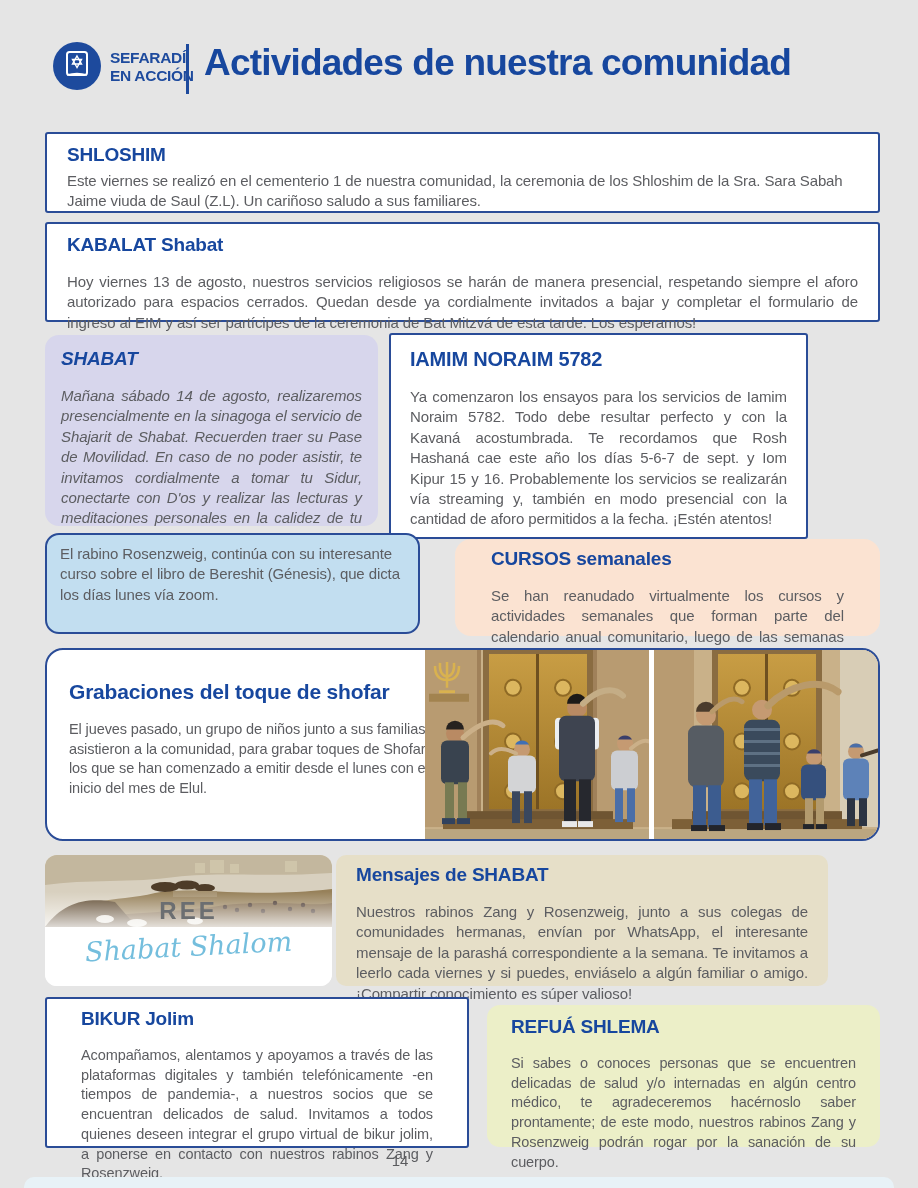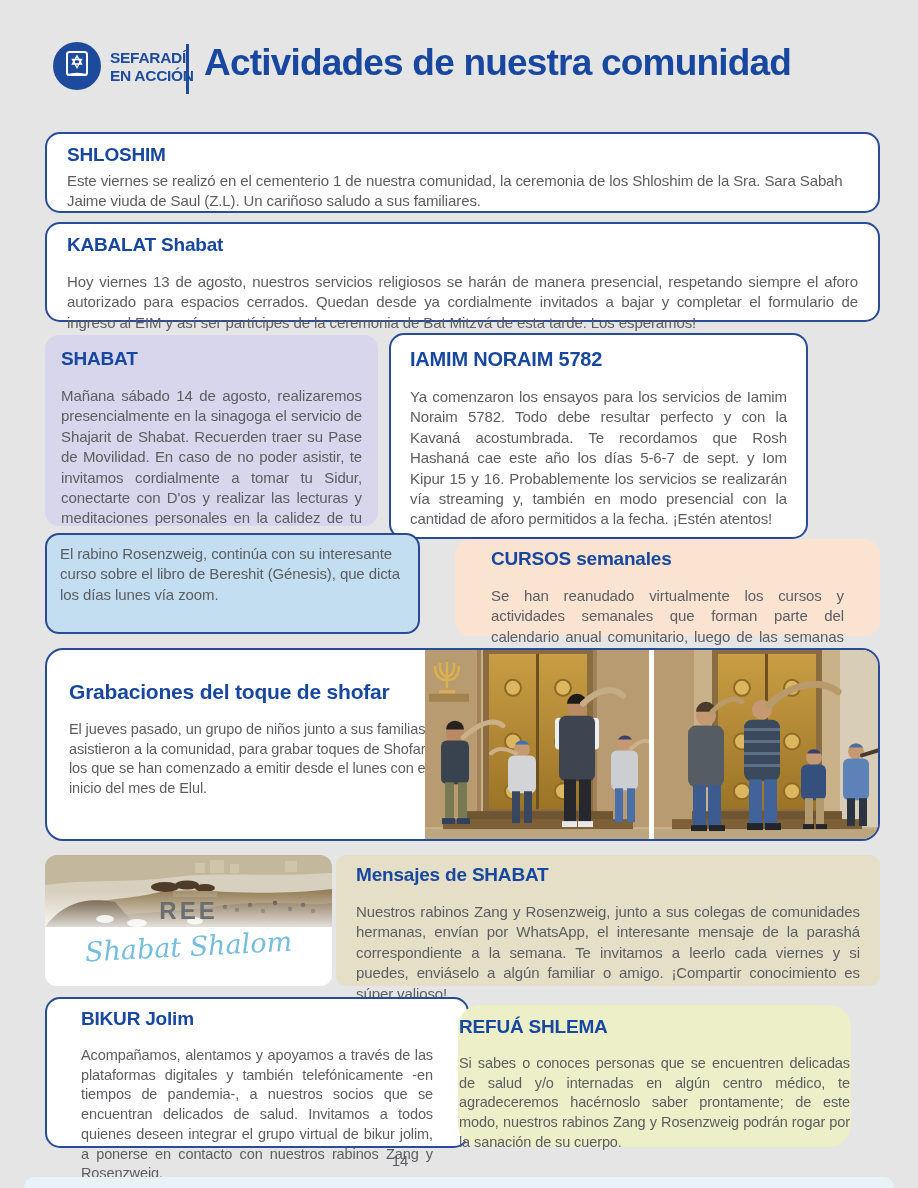--- a/index.html
+++ b/index.html
@@ -17,28 +17,28 @@
     position:absolute; left:110px; top:49px; color:#1d4a9d; font-weight:700;
     font-size:15.5px; line-height:1.15; letter-spacing:-0.3px;
   }
   .hdr-divider{position:absolute; left:186px; top:44px; width:3px; height:50px; background:#1d4a9d;}
   .page-title{
     position:absolute; left:204px; top:42px; color:#17479e; font-weight:700;
     font-size:37px; letter-spacing:-0.8px;
   }
   
   .card{position:absolute; box-sizing:border-box;padding-left:32px;}
-  .brd{background:#ffffff; border:2.5px solid #2a4c97; border-radius:15px;}
+  .brd{background:#ffffff; border:2.5px solid #2a4c97; border-radius:3px;}
   .ttl{color:#17479e; font-weight:700; font-size:19px; margin:0 0 5px 0; letter-spacing:-0.2px;}
   .bd{color:#5c5d61; font-size:15px; line-height:1.36; letter-spacing:-0.1px; margin:0;}
   .just{text-align:justify;margin-top:16px;}
   
   .c-shloshim{left:45px; top:132px; width:835px; height:81px; padding:10px 20px;}
   .c-kabalat{left:45px; top:222px; width:835px; height:100px; padding:10px 20px;}
-  .c-shabat{left:45px; top:335px; width:333px; height:191px; background:#d7d6ec; border-radius:14px; padding:13px 16px;}
+  .c-shabat{left:45px; top:335px; width:333px; height:191px; background:#d7d6ec; border-radius:14px; padding:13px 16px;font-style:italic;}
   .c-iamim{left:389px; top:333px; width:419px; height:206px; padding:13px 19px;}
   .c-iamim .ttl{font-size:20px; margin-bottom:11px;}
   .c-curso{left:45px; top:533px; width:375px; height:101px; background:#c2def0; border:2.5px solid #2a4c97; border-radius:14px; padding:9px 13px;}
   .c-cursos{left:455px; top:539px; width:425px; height:97px; background:#fbe3d2; border-radius:16px; padding:9px 36px;}
   .c-grab{left:45px; top:648px; width:835px; height:193px; border-radius:18px; overflow:hidden;}
   .c-grab .ttl{position:absolute; left:22px; top:30px; font-size:21px;}
   .c-grab .bd{position:absolute; left:22px; top:70px; width:360px; font-size:14.5px;}
   .photo{position:absolute; top:0; height:100%;}
   .photo svg{display:block; width:100%; height:100%;}
   .photo-1{left:378px; width:224px;}
@@ -47,24 +47,24 @@
   .c-mensimg svg{position:absolute; left:0; top:0; width:100%; height:100%;}
   .ree-word{
     position:absolute; left:0; top:44px; width:100%; text-align:center;
     color:#6b6e71; font-weight:700; font-size:24px; letter-spacing:3px; line-height:1;
   }
   .ree-script{
     position:absolute; left:0; top:76px; width:100%; text-align:center;
     color:#74bedd; font-size:27px; font-style:italic;
     font-family:"DejaVu Serif", serif; transform:rotate(-3deg);
   }
-  .c-mensajes{left:336px; top:855px; width:544px; height:131px; background:#e6dfc8; border-radius:10px; padding:9px 20px;}
+  .c-mensajes{left:336px; top:855px; width:492px; height:131px; background:#e6dfc8; border-radius:10px; padding:9px 20px;}
   .c-bikur{left:45px; top:997px; width:424px; height:151px; padding:9px 34px;}
   .c-bikur .bd{font-size:14.5px;}
-  .c-refua{left:458px; top:1005px; width:393px; height:142px; background:#ecefc8; border-radius:22px; padding:11px 1px;}
+  .c-refua{left:487px; top:1005px; width:393px; height:142px; background:#ecefc8; border-radius:13px; padding:11px 24px;}
   .c-refua .ttl{margin-bottom:8px;}
   .c-refua .bd{font-size:14.5px;}
   
   .pagenum{position:absolute; left:0; top:1152px; width:800px; text-align:center; color:#5a5b5e; font-size:15px;}
   .bottom-band{position:absolute; left:24px; top:1177px; width:870px; height:11px; background:#e8f2f7; border-radius:10px 10px 0 0;}
 </style>
 </head>
 <body>
 
 <div class="page">

